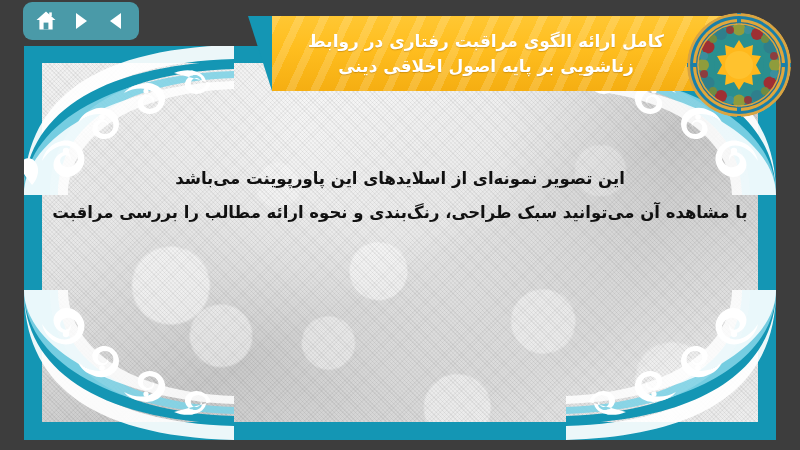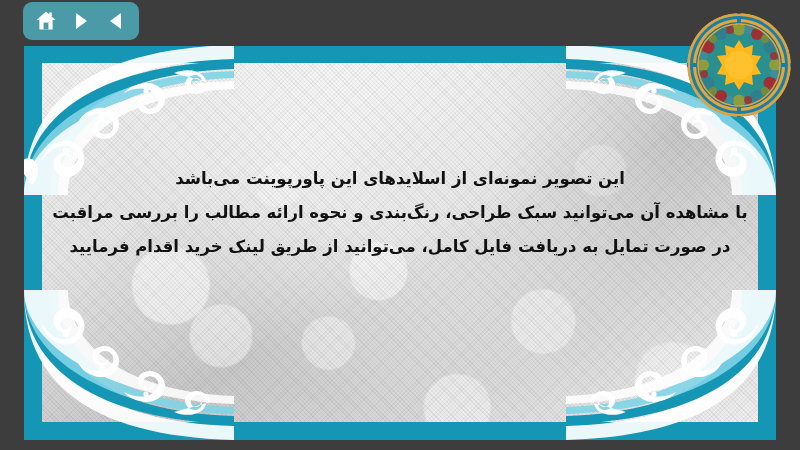--- a/index.html
+++ b/index.html
@@ -229,25 +229,28 @@
           <circle cx="78" cy="72" r="2.8"></circle>
           <circle cx="122" cy="46" r="2.6"></circle>
           <circle cx="168" cy="28" r="2.4"></circle>
         </g>
       </svg>
     </div>
 
     <div class="body-text">
       <div class="body-line">این تصویر نمونه‌ای از اسلایدهای این پاورپوینت می‌باشد</div>
       <div class="body-line">با مشاهده آن می‌توانید سبک طراحی، رنگ‌بندی و نحوه ارائه مطالب را بررسی مراقبت</div>
-      <div class="body-line">در صورت تمایل به دریافت فایل کامل، می‌توانید از طریق لینک خرید اقدام فرمایید</div>
     </div>
 
   </div>
 
+  <div class="title-banner">
+    <div class="title-line">کامل ارائه الگوی مراقبت رفتاری در روابط</div>
+    <div class="title-line">زناشویی بر پایه اصول اخلاقی دینی</div>
+  </div>
 
   <div class="medallion">
     <svg width="106" height="106" viewBox="0 0 106 106" aria-hidden="true">
       <defs>
         <clipPath id="mclip">
             <circle cx="53" cy="53" r="52"></circle>
           </clipPath>
       </defs>
       <g clip-path="url(#mclip)">
         <circle cx="53" cy="53" r="52" fill="#d9a441"></circle>

